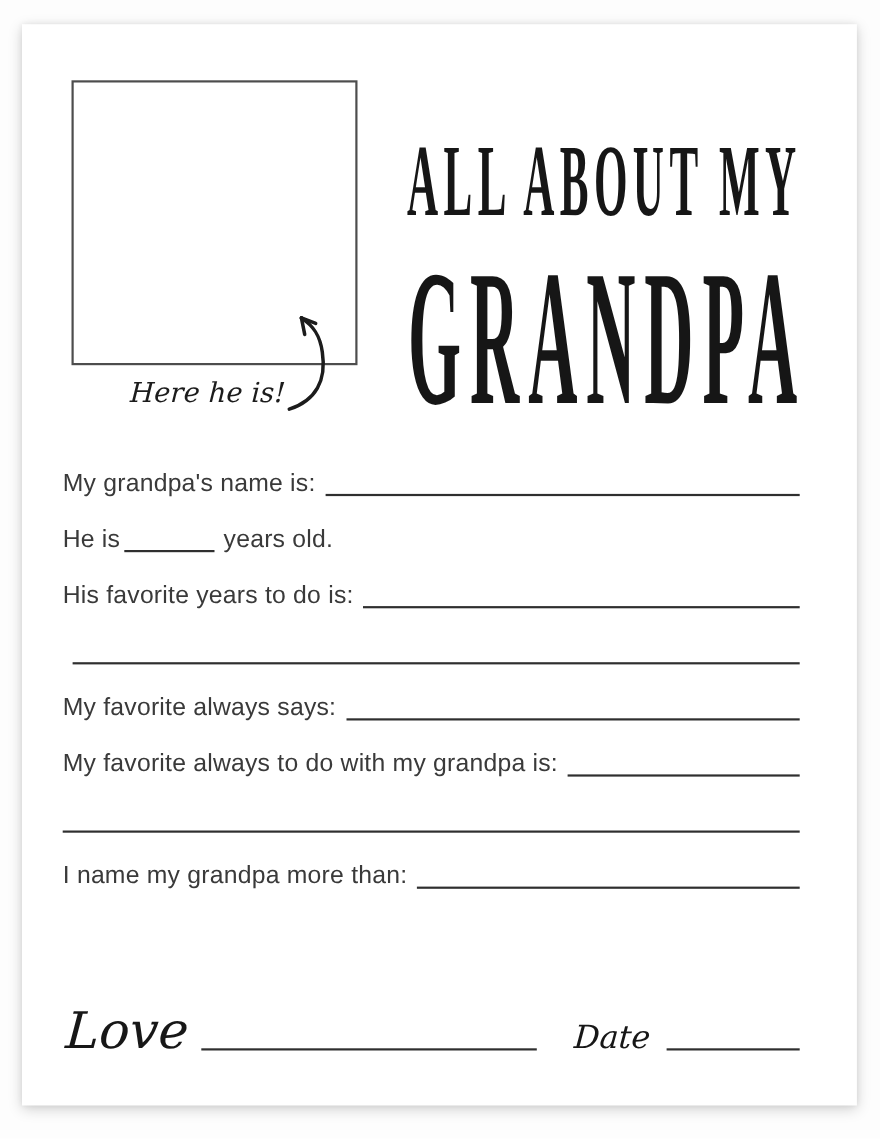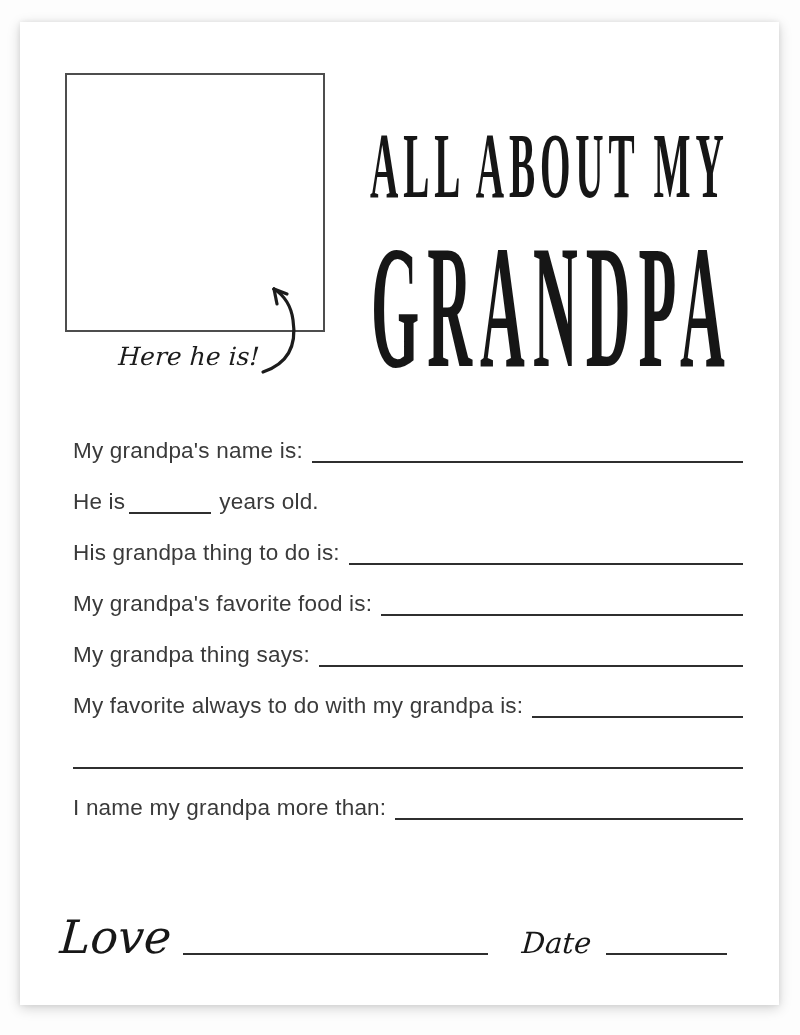--- a/index.html
+++ b/index.html
@@ -64,23 +64,22 @@
     letter-spacing:13px;
     color:#161616;
     white-space:nowrap;
     transform:scale(0.62,1.76);
     transform-origin:left top;
   }
 
   
   .form {
     position:absolute;
-    left:37px; top:392px;
+    left:37px; top:380px;
     width:670px;
-    margin-left:16px;
   }
   .row {
     height:51px;
     display:flex;
     align-items:flex-end;
     font-size:22.5px;
     letter-spacing:0.2px;
     color:#3a3a3a;
   }
   .row .lbl { white-space:nowrap; line-height:1.25; }
@@ -147,31 +146,30 @@
     </div>
 
     <div class="row">
       <span class="lbl">He is</span>
       <div class="blank short"></div>
       <span class="suffix">years old.</span>
     </div>
 
 
     <div class="row">
-      <span class="lbl">His grandpa thing to do is:</span>
+      <span class="lbl">His favorite years to do is:</span>
       <div class="blank"></div>
     </div>
 
     <div class="row">
-      <span class="lbl">My grandpa's favorite food is:</span>
       <div class="blank"></div>
     </div>
 
     <div class="row">
-      <span class="lbl">My grandpa thing says:</span>
+      <span class="lbl">My favorite always says:</span>
       <div class="blank"></div>
     </div>
 
     <div class="row">
       <span class="lbl">My favorite always to do with my grandpa is:</span>
       <div class="blank"></div>
     </div>
 
     <div class="row">
       <div class="blank full"></div>

